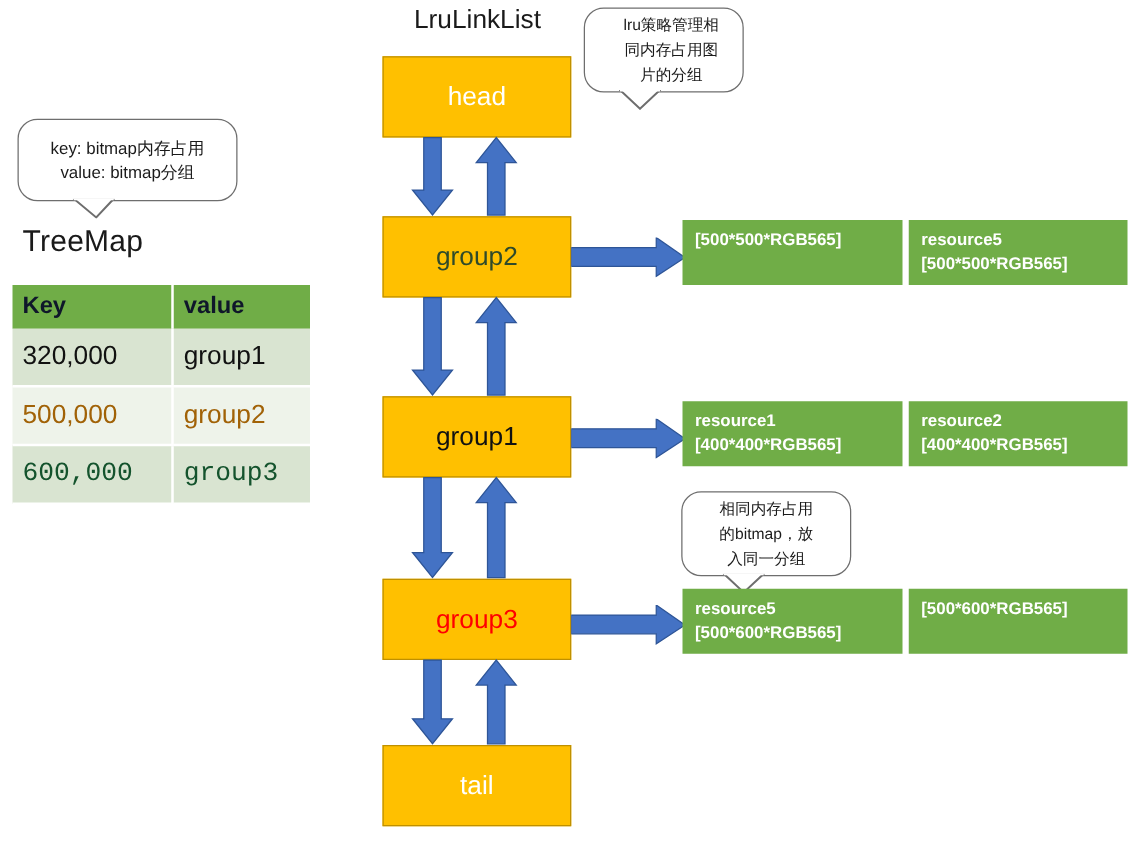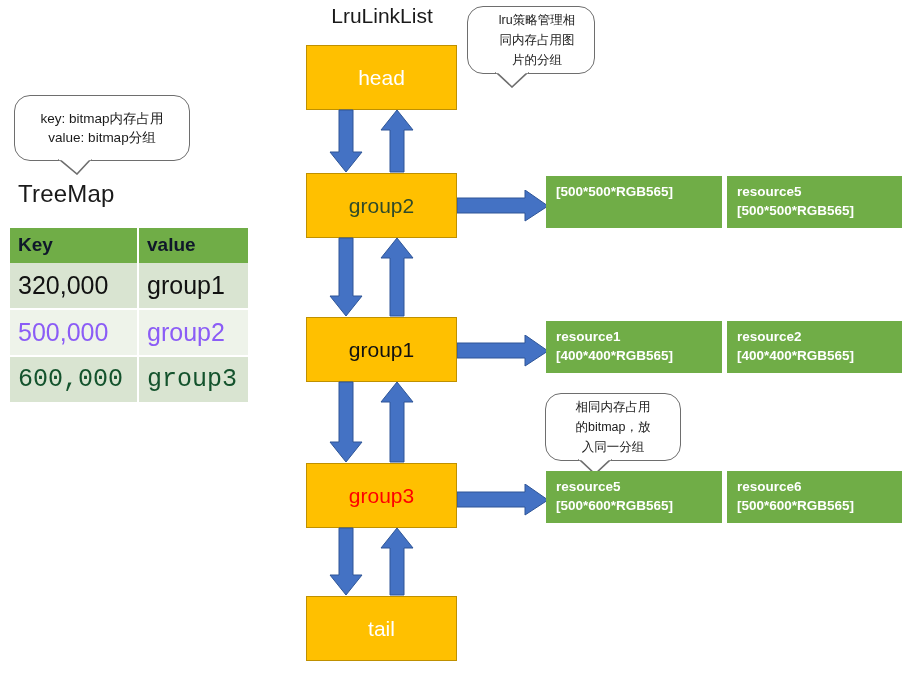--- a/index.html
+++ b/index.html
@@ -86,32 +86,32 @@
     color: #0f172a;
     font-size: 19px;
     font-weight: bold;
     text-align: left;
     padding: 3px 0 4px 8px;
     height: 28px;
     border-right: 2px solid #ffffff;
   }
   #treemap-table th:last-child { border-right: none; }
   #treemap-table td {
-    font-size: 25px;
+    font-size: 21px;
     text-align: left;
     padding: 5px 0 6px 8px;
     height: 34px;
     border-right: 2px solid #ffffff;
     border-bottom: 2px solid #ffffff;
   }
   #treemap-table td:last-child { border-right: none; }
   #treemap-table tr.row-a td { background: #d9e4d1; }
   #treemap-table tr.row-b td { background: #eef3ea; }
   .txt-black { color: #111111; }
-  .txt-blue  { color: #8b5cf6; }
+  .txt-blue  { color: #a16207; }
   .txt-red   { color: #14532d; font-family: Liberation Mono, monospace; }
 
   
   #lru-title {
     position: absolute;
     left: 306px; top: 4px;
     width: 152px;
     text-align: center;
     font-size: 21px;
     color: #1a1a1a;
@@ -322,16 +322,15 @@
     <div class="rdim">[400*400*RGB565]</div>
   </div>
 </div>
 
 <div class="res-group" style="left:546px; top:471px;">
   <div class="res-box">
     <div class="rname">resource5</div>
     <div class="rdim">[500*600*RGB565]</div>
   </div>
   <div class="res-box">
-    <div class="rname">resource6</div>
     <div class="rdim">[500*600*RGB565]</div>
   </div>
 </div>
 
 </body></html>

